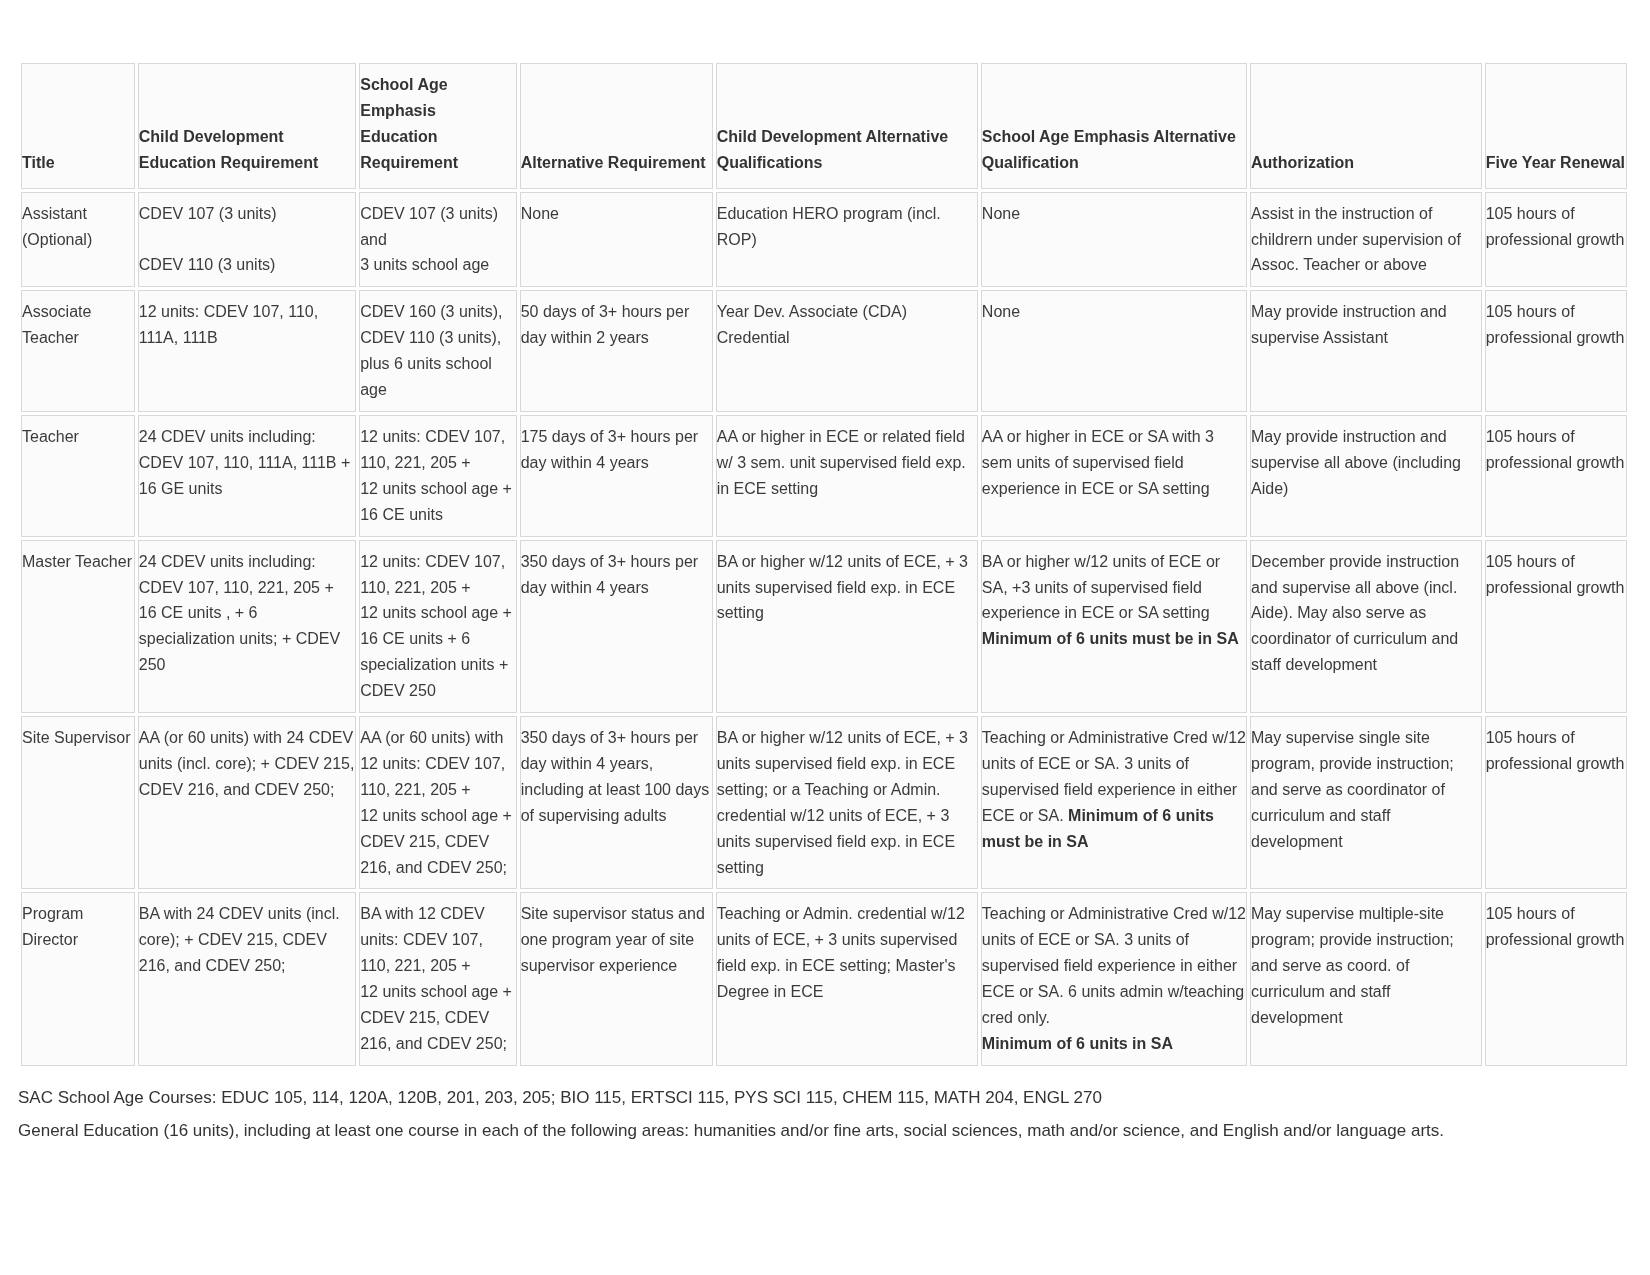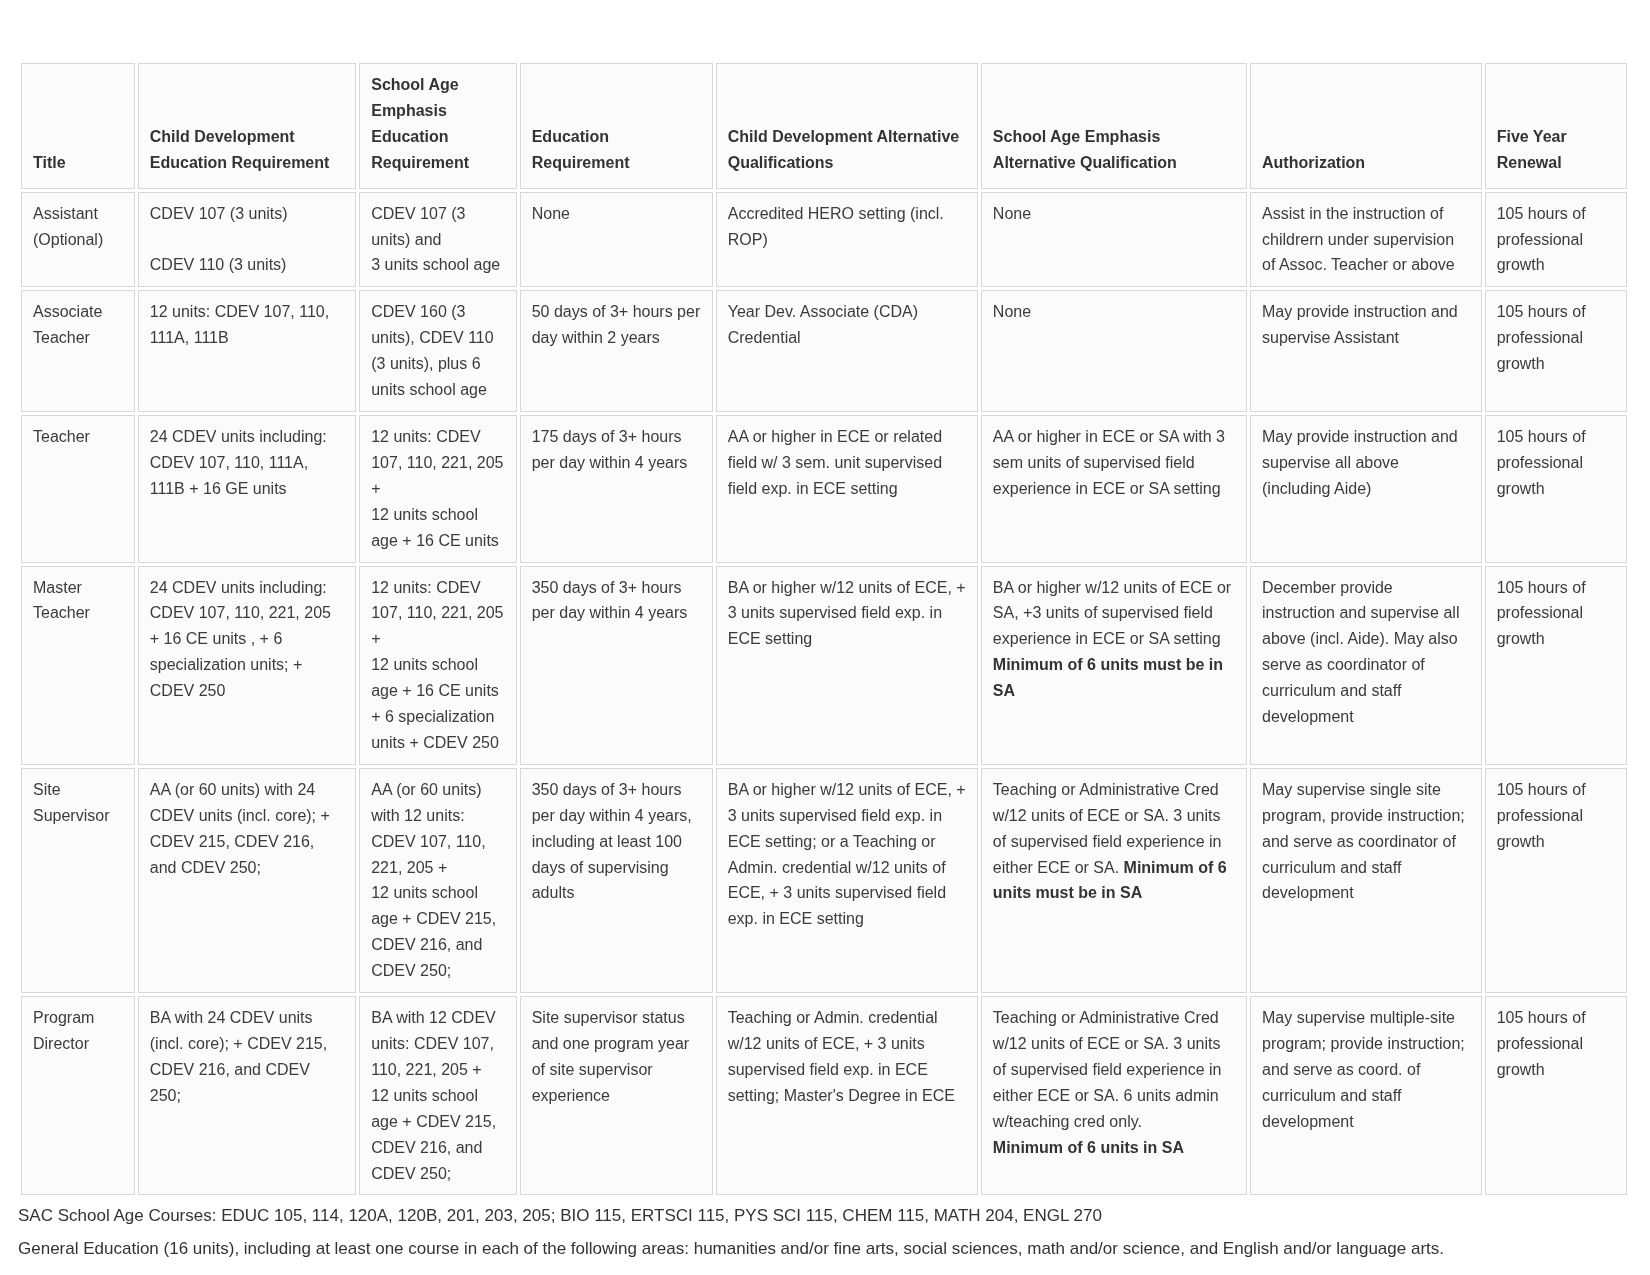--- a/index.html
+++ b/index.html
@@ -21,39 +21,39 @@
     border-spacing: 3px;
     table-layout: fixed;
     width: 1612px;
     font-size: 16px;
     line-height: 1.62;
   }
   table.matrix th, table.matrix td {
     border: 1px solid #d8d8d8;
     background: #fbfbfb;
     box-sizing: border-box;
-    padding: 8px 11px;
+    padding: 8px 0;
     text-align: left;
     font-weight: normal;
     white-space: pre-line;
     word-wrap: break-word;
   }
   table.matrix th {
     vertical-align: bottom;
     font-weight: bold;
     color: #333333;
     padding-bottom: 12px;
   }
   table.matrix td {
     vertical-align: top;
     margin-top: 13px;
   }
   .bnote { font-weight: bold; color: #333333; }
   .footnotes {
-    margin-top: 8px;
+    margin-top: 19px;
     font-size: 17px;
     color: #333333;
   }
   .footnote-line { margin: 0 0 13px 0; white-space: pre-line; }
   col.c-title    { width: 112px; }
   col.c-cded     { width: 215px; }
   col.c-saed     { width: 155px; }
   col.c-exp      { width: 190px; }
   col.c-cdalt    { width: 258px; }
   col.c-saalt    { width: 262px; }
@@ -72,37 +72,37 @@
     <col class="c-cdalt">
       <col class="c-saalt">
       <col class="c-auth">
       <col class="c-renew">
   </colgroup>
   <thead>
     <tr>
       <th>Title</th>
       <th>Child Development Education Requirement</th>
       <th>School Age Emphasis Education Requirement</th>
-      <th>Education Requirement</th>
+      <th>Alternative Requirement</th>
       <th>Child Development Alternative Qualifications</th>
       <th>School Age Emphasis Alternative Qualification</th>
       <th>Authorization</th>
       <th>Five Year Renewal</th>
     </tr>
   </thead>
   <tbody>
     <tr>
       <td>Assistant (Optional)</td>
       <td>CDEV 107 (3 units)
 
 CDEV 110 (3 units)</td>
       <td>CDEV 107 (3 units) and
 3 units school age</td>
       <td>None</td>
-      <td>Accredited HERO setting (incl. ROP)</td>
+      <td>Education HERO program (incl. ROP)</td>
       <td>None</td>
       <td>Assist in the instruction of childrern under supervision of Assoc. Teacher or above</td>
       <td>105 hours of professional growth</td>
     </tr>
     <tr>
       <td>Associate Teacher</td>
       <td>12 units: CDEV 107, 110, 111A, 111B</td>
       <td>CDEV 160 (3 units), CDEV 110 (3 units), plus 6 units school age</td>
       <td>50 days of 3+ hours per day within 2 years</td>
       <td>Year Dev. Associate (CDA) Credential</td>

